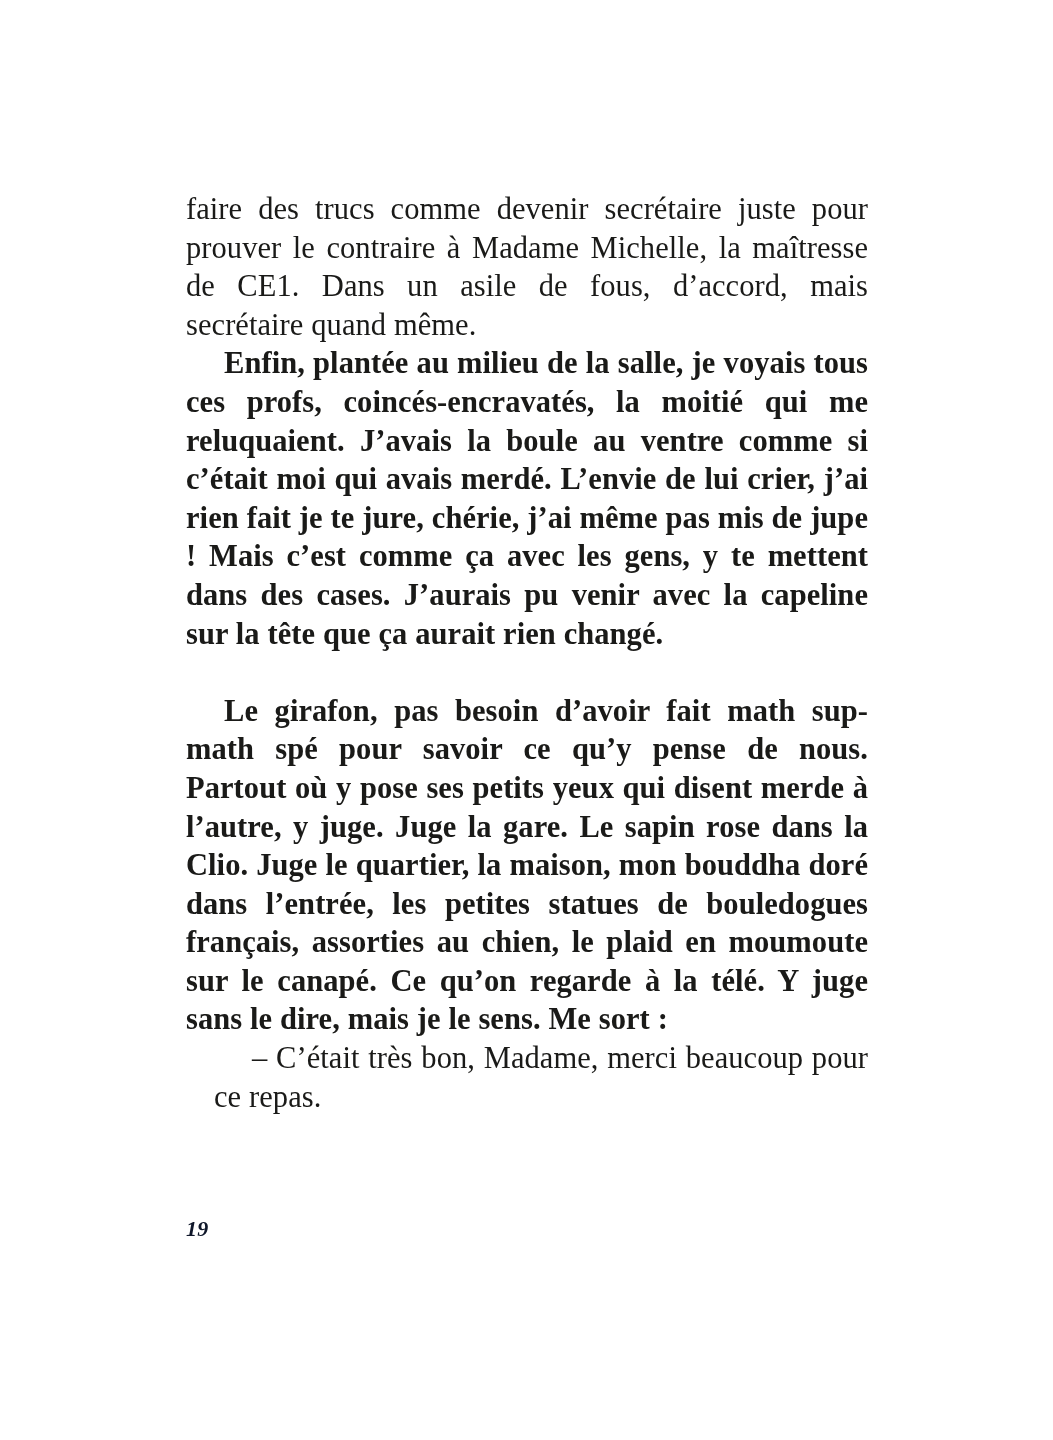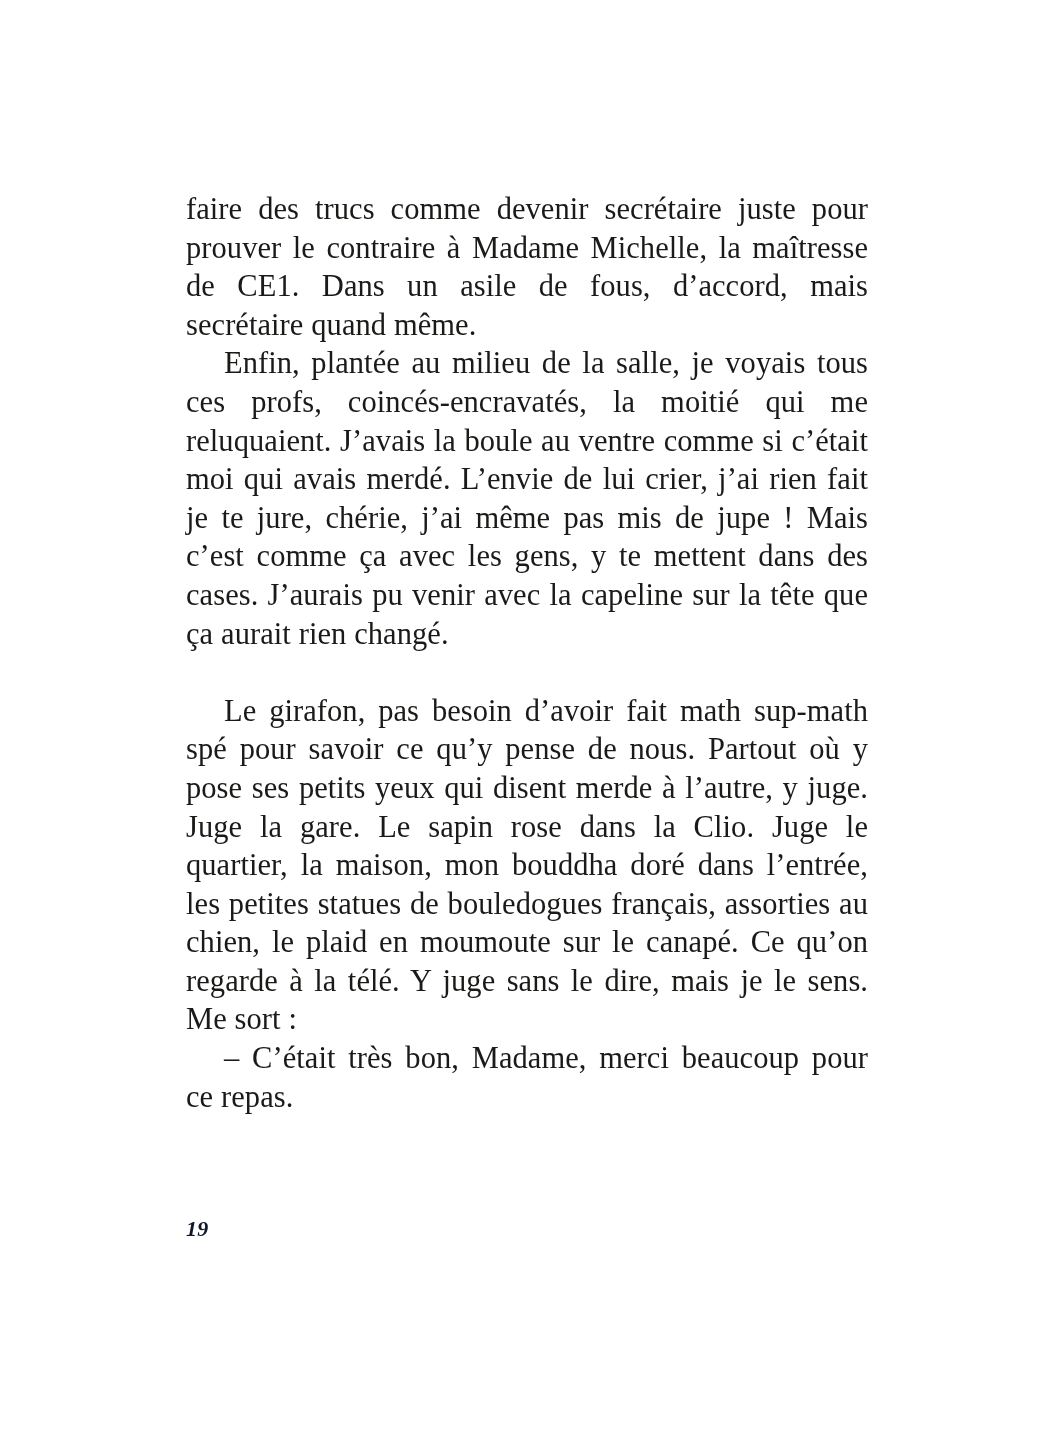--- a/index.html
+++ b/index.html
@@ -43,29 +43,31 @@
     letter-spacing: 0.002em;
   }
 
   
   .para.cont {
     text-indent: 0;
   }
 
   .para.indent {
     text-indent: 38px;
+    font-weight: bold;
   }
 
   
   .para.gap-before {
     margin-top: 38.6px;
   }
 
   .para.dialogue {
     text-indent: 38px;
+    margin-left: 28px;
   }
 
   .folio {
     position: absolute;
     left: 186px;
     top: 1216px;
     font-family: "Liberation Serif", "DejaVu Serif", serif;
     font-style: italic;
     font-weight: 700;
     font-size: 22px;

